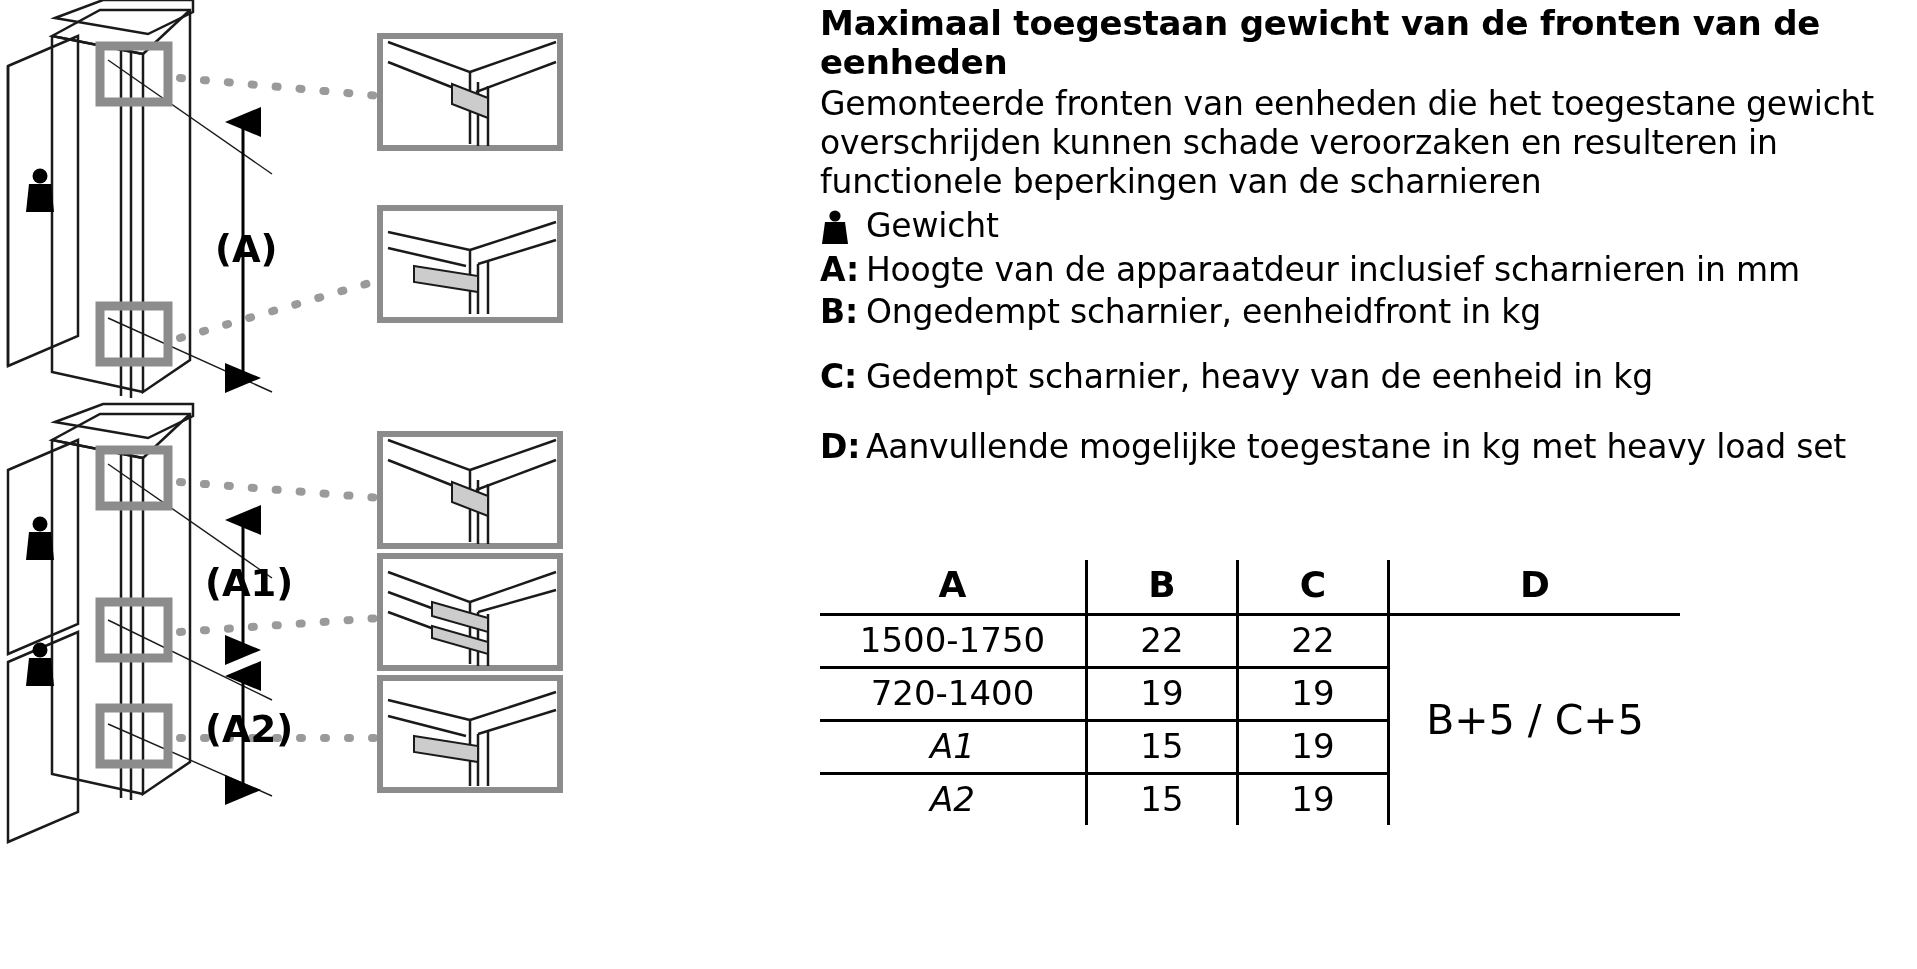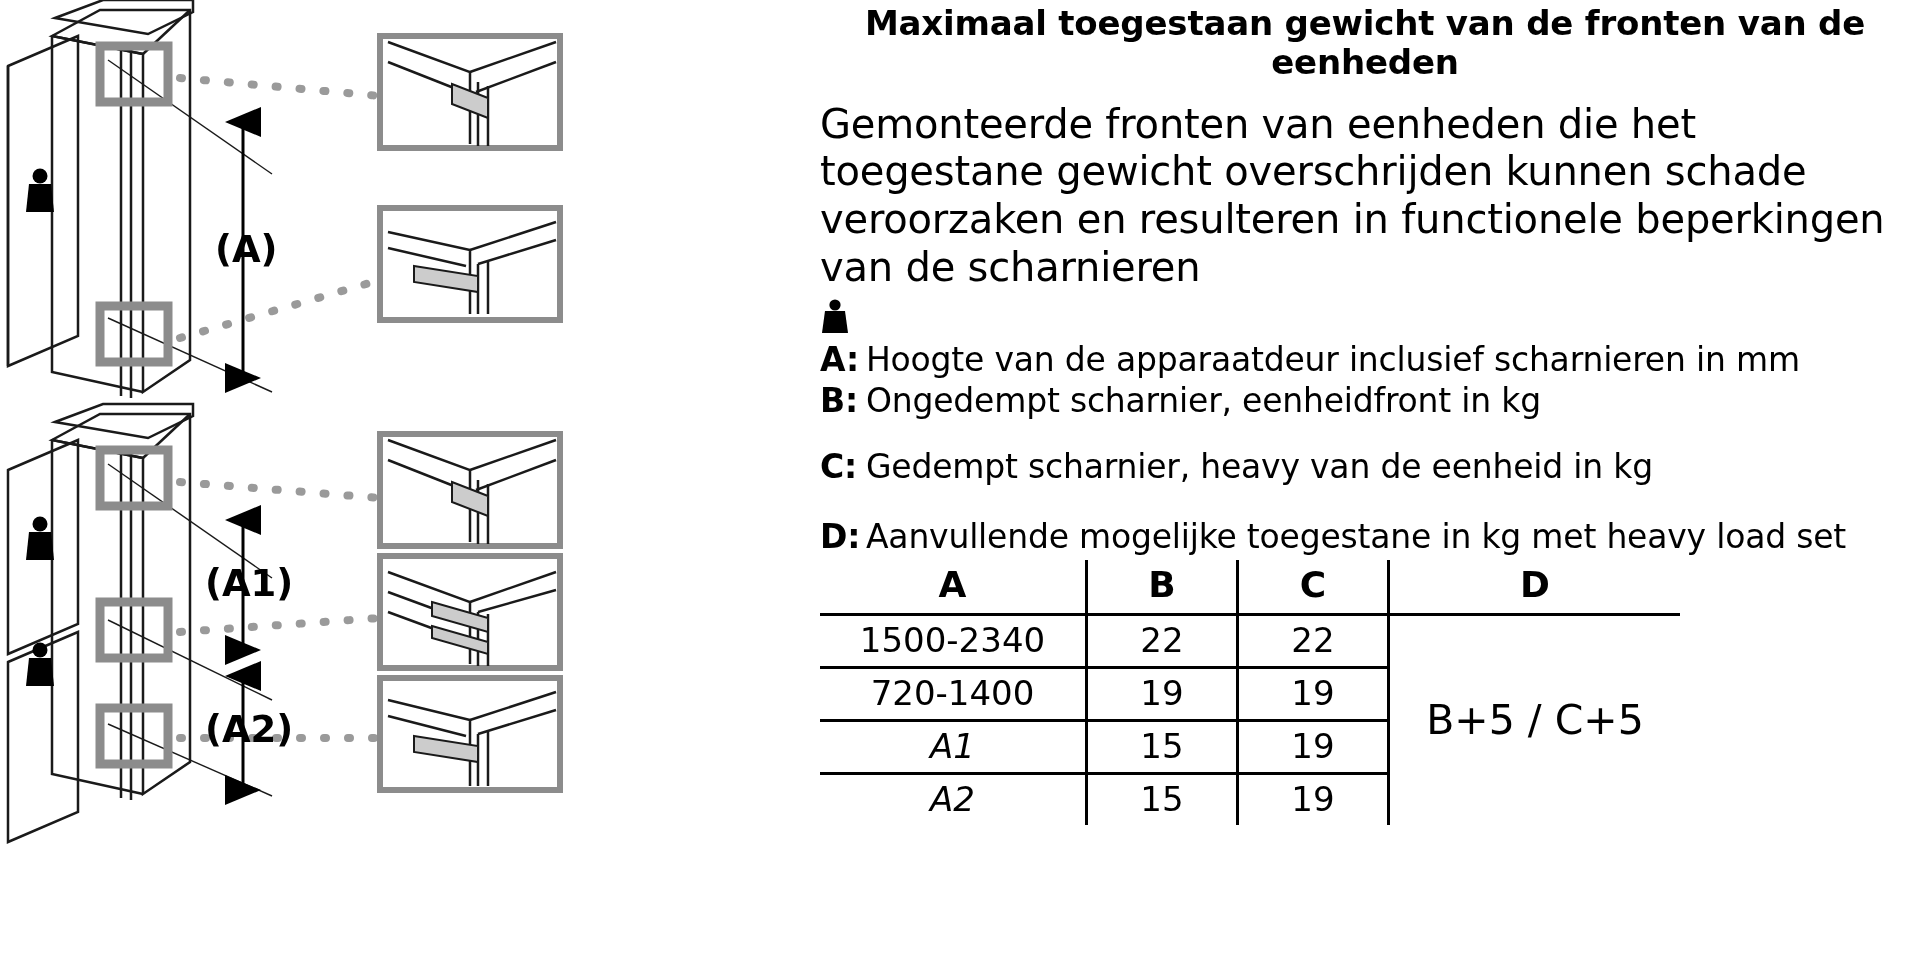--- a/index.html
+++ b/index.html
@@ -35,26 +35,25 @@
     top: 0;
     width: 1090px;
     height: 969px;
   }
   .heading {
     font-weight: bold;
     font-size: 34px;
     line-height: 1.16;
     margin: 4px 0 0 0;
     letter-spacing: -0.2px;
-    text-align: center;
   }
   .para {
-    font-size: 40px;
+    font-size: 33px;
     line-height: 1.19;
-    margin: 18px 0 0 0;
+    margin: 1px 0 0 0;
     letter-spacing: -0.2px;
   }
   .legend {
     margin-top: 4px;
   }
   .legend-row {
     display: flex;
     align-items: flex-start;
     font-size: 33px;
     line-height: 1.2;
@@ -290,20 +289,21 @@
 
       <div class="legend-row">
         <span class="key sym">
           <span class="weight-ico">
             <svg width="30" height="34" viewBox="0 0 30 34" xmlns="http://www.w3.org/2000/svg">
               <circle cx="15" cy="6" r="5.6" fill="#000"></circle>
               <path d="M5,12 C5,12 2,34 2,34 L28,34 C28,34 25,12 25,12 Z" fill="#000"></path>
             </svg>
           </span>
         </span>
+        <span class="val">Gewicht</span>
       </div>
 
       <div class="legend-row">
         <span class="key">A:</span>
         <span class="val">Hoogte van de apparaatdeur inclusief scharnieren in mm</span>
       </div>
 
       <div class="legend-row">
         <span class="key">B:</span>
         <span class="val">Ongedempt scharnier, eenheidfront in kg</span>
@@ -326,21 +326,21 @@
         <thead>
           <tr>
             <th class="col-a bdr-r bdr-b">A</th>
             <th class="col-b bdr-r bdr-b">B</th>
             <th class="col-c bdr-r bdr-b">C</th>
             <th class="col-d bdr-b">D</th>
           </tr>
         </thead>
         <tbody>
           <tr>
-            <td class="col-a bdr-r bdr-b">1500-2340</td>
+            <td class="col-a bdr-r bdr-b">1500-1750</td>
             <td class="col-b bdr-r bdr-b">22</td>
             <td class="col-c bdr-r bdr-b">22</td>
             <td class="col-d dcell" rowspan="4">B+5 / C+5</td>
           </tr>
           <tr>
             <td class="col-a bdr-r bdr-b">720-1400</td>
             <td class="col-b bdr-r bdr-b">19</td>
             <td class="col-c bdr-r bdr-b">19</td>
           </tr>
           <tr>

